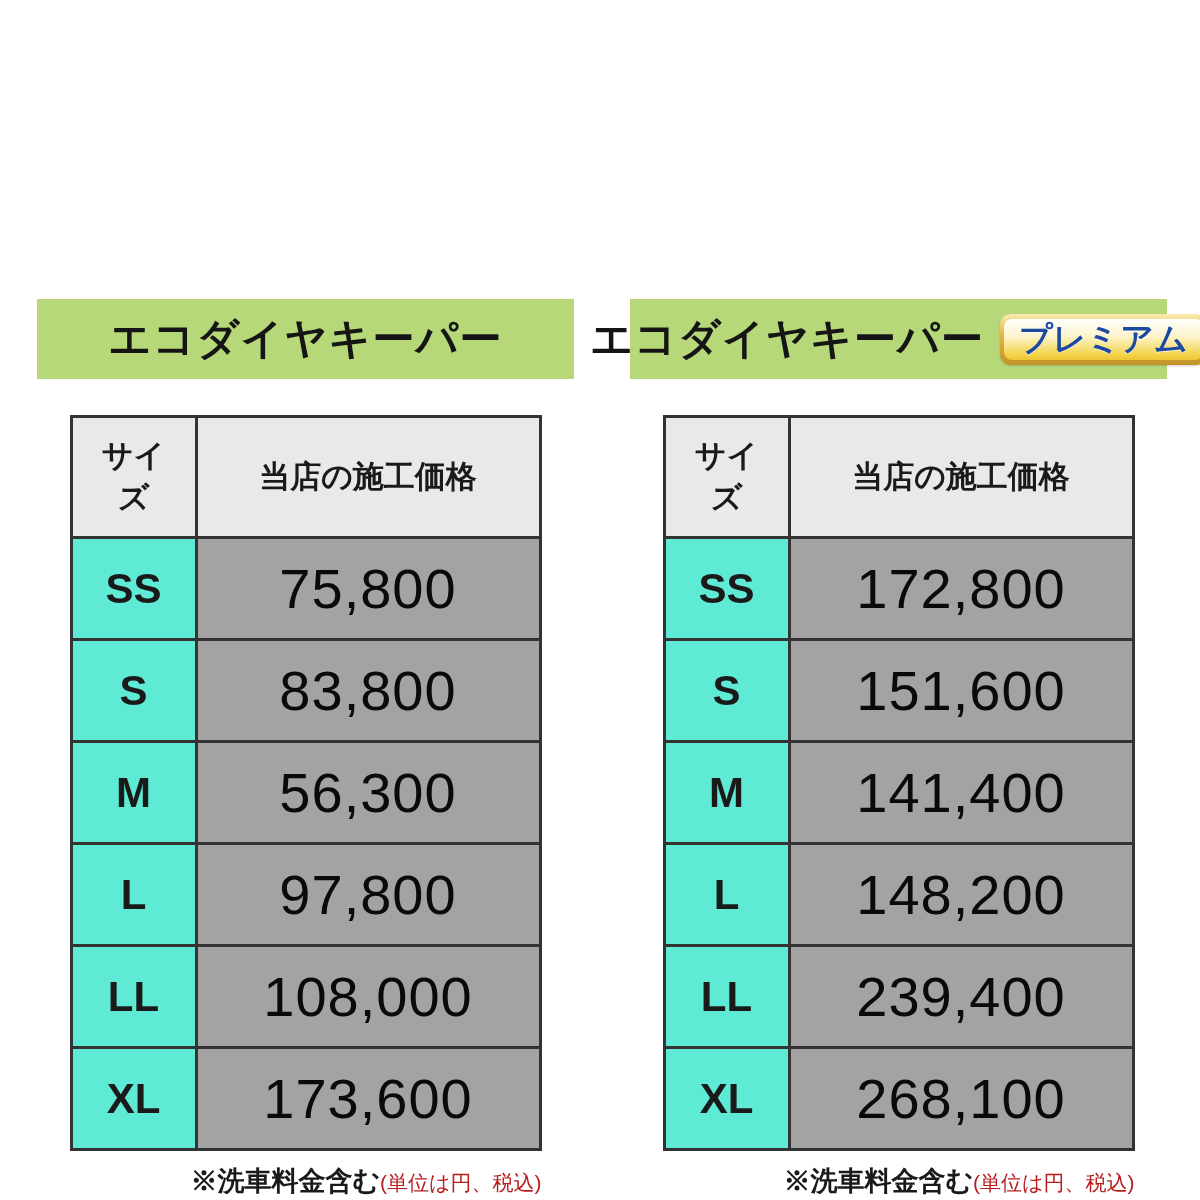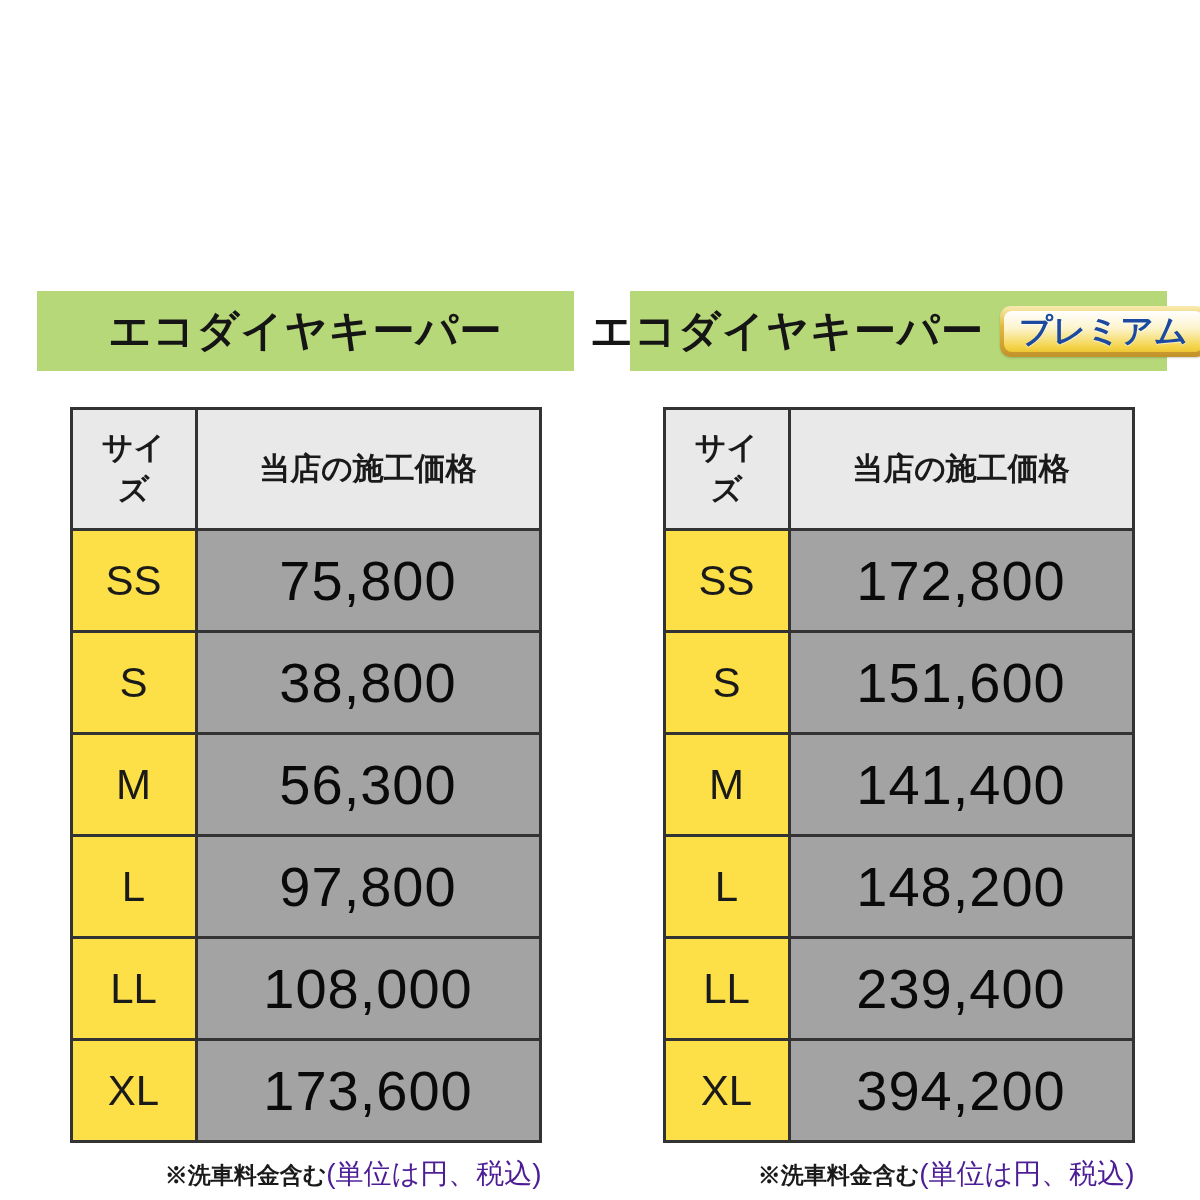--- a/index.html
+++ b/index.html
@@ -1,19 +1,19 @@
 <!DOCTYPE html>
 <html><head>
 <meta charset="utf-8">
 <style>
   * { margin: 0; padding: 0; box-sizing: border-box; }
   html, body { width: 1200px; height: 1200px; background: #ffffff; overflow: hidden; }
   body { font-family: "Liberation Sans", sans-serif; color: #111; position: relative; }
 
-  .panel { position: absolute; top: 291px; width: 537px; }
+  .panel { position: absolute; top: 299px; width: 537px; }
   .panel-left  { left: 37px; }
   .panel-right { left: 630px; }
 
   .banner {
     height: 80px;
     background: #b7d878;
     display: flex;
     align-items: center;
     justify-content: center;
     gap: 16px;
@@ -52,42 +52,42 @@
   }
   .price-table th, .price-table td {
     border: 3px solid #333333;
     text-align: center;
     vertical-align: middle;
     padding: 17px;
   }
   .price-table th { background: #e9e9e9; height: 57px; font-size: 31px; font-weight: bold; color: #1a1a1a; }
   .price-table th.col-size { width: 125px; }
   .price-table td.size-cell  {
-    background: #fde047;
+    background: #5eead4;
     height: 67px;
     font-size: 42px;
-    font-weight: normal;
+    font-weight: bold;
     color: #1a1a1a;
   }
   .price-table td.price-cell {
     background: #a3a3a3;
     font-size: 56px;
     font-weight: 400;
     color: #0a0a0a;
     letter-spacing: 1px;
   }
 
   .note {
     width: 472px;
     margin: 12px auto 0 auto;
     text-align: right;
     white-space: nowrap;
   }
-  .note .note-bold { font-size: 23px; font-weight: bold; color: #1a1a1a; }
-  .note .note-regular { font-size: 28px; font-weight: normal; color: #4c1d95; text-align: right; }
+  .note .note-bold { font-size: 27px; font-weight: bold; color: #1a1a1a; }
+  .note .note-regular { font-size: 21px; font-weight: normal; color: #b91c1c; text-align: right; }
 </style>
 </head>
 <body>
 
 <div class="panel panel-left">
   <div class="banner">
     <span class="banner-title">エコダイヤキーパー</span>
   </div>
 
   <table class="price-table">
@@ -99,21 +99,21 @@
     </thead>
     <tbody>
 
         <tr>
           <td class="size-cell">SS</td>
           <td class="price-cell">75,800</td>
         </tr>
 
         <tr>
           <td class="size-cell">S</td>
-          <td class="price-cell">38,800</td>
+          <td class="price-cell">83,800</td>
         </tr>
 
         <tr>
           <td class="size-cell">M</td>
           <td class="price-cell">56,300</td>
         </tr>
 
         <tr>
           <td class="size-cell">L</td>
           <td class="price-cell">97,800</td>
@@ -173,21 +173,21 @@
           <td class="price-cell">148,200</td>
         </tr>
 
         <tr>
           <td class="size-cell">LL</td>
           <td class="price-cell">239,400</td>
         </tr>
 
         <tr>
           <td class="size-cell">XL</td>
-          <td class="price-cell">394,200</td>
+          <td class="price-cell">268,100</td>
         </tr>
       </tbody>
   </table>
 
   <div class="note">
     <span class="note-bold">※洗車料金含む</span><span class="note-regular">(単位は円、税込)</span>
   </div>
 </div>
 
 </body></html>

